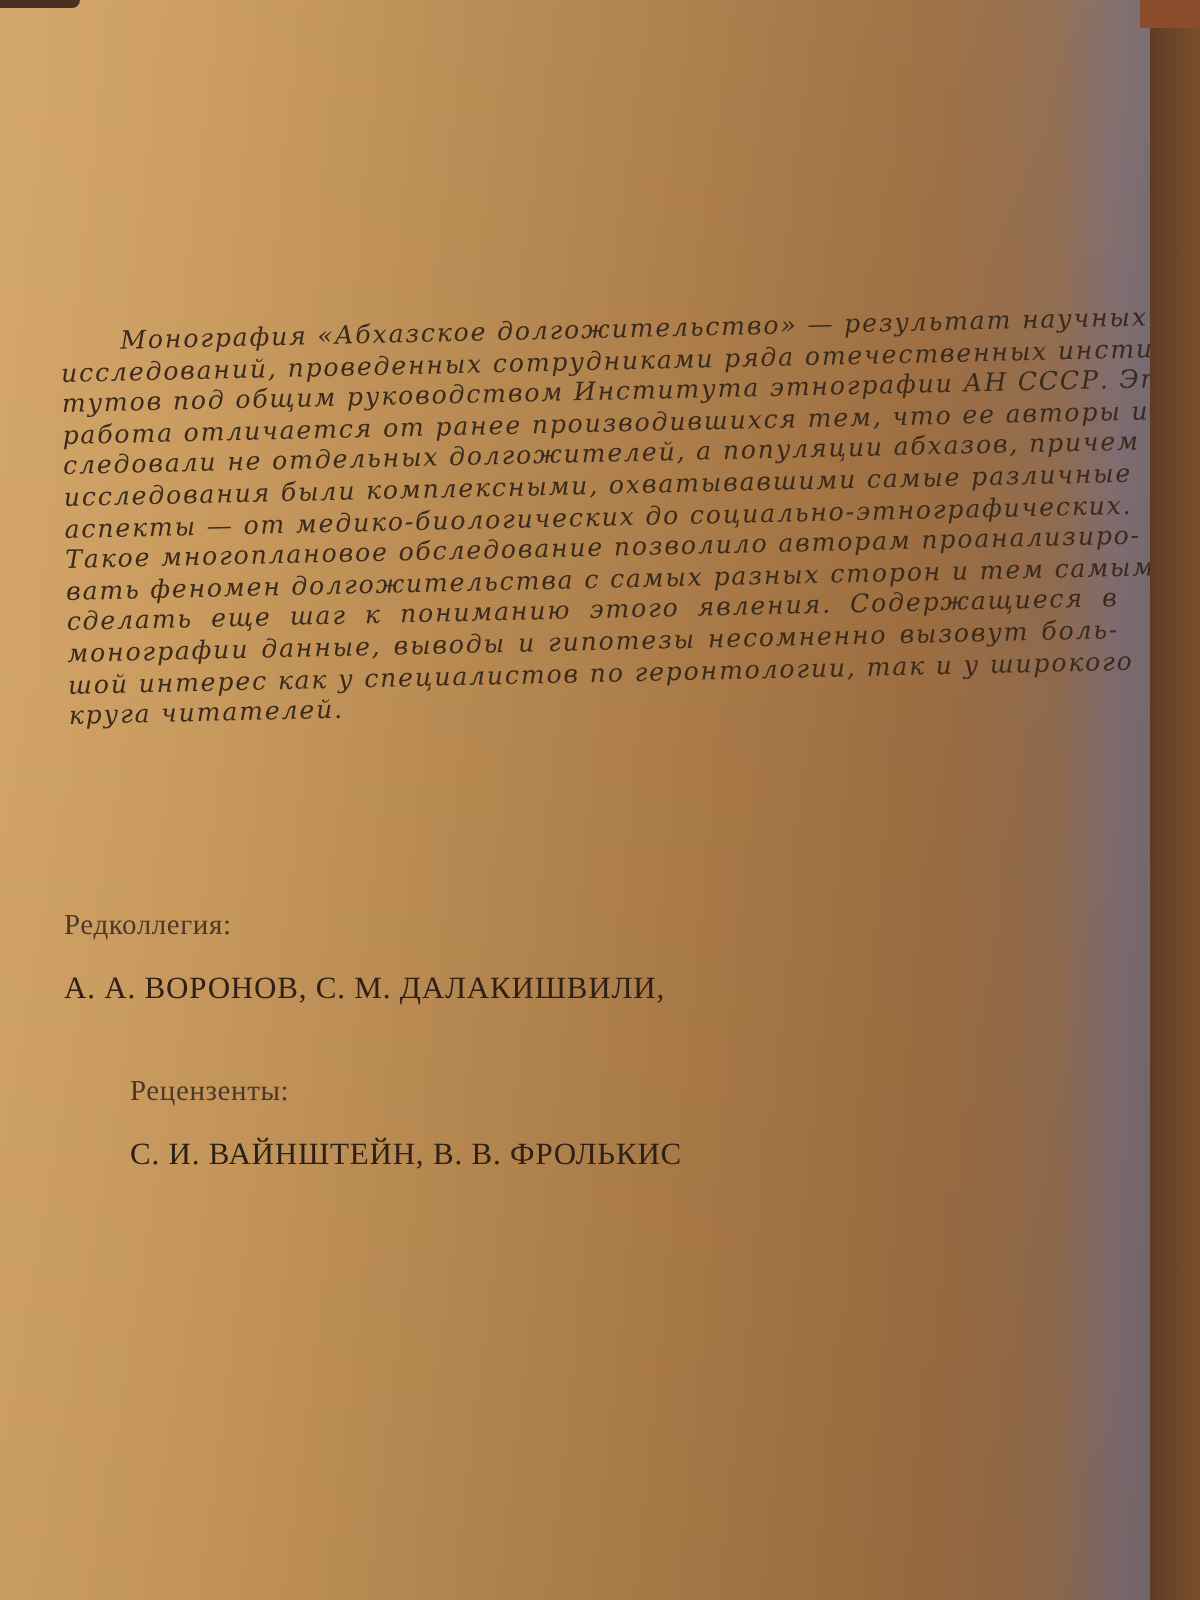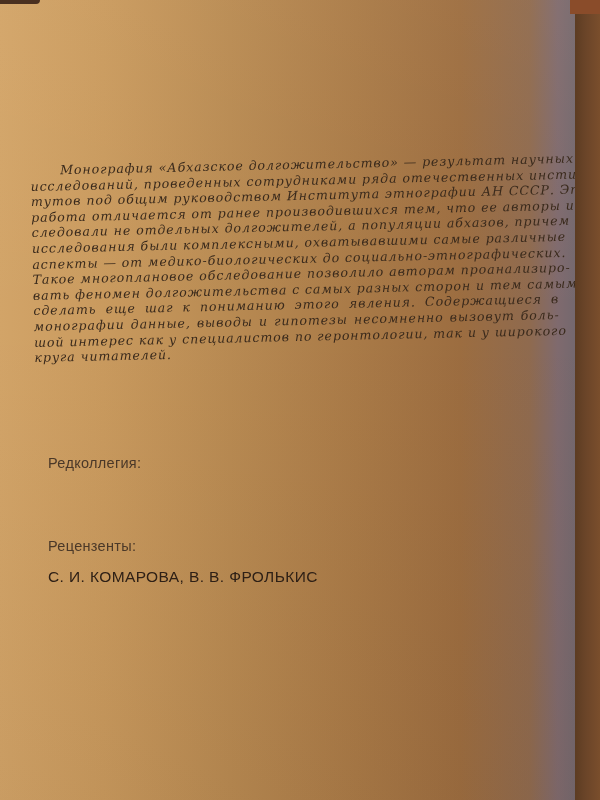--- a/index.html
+++ b/index.html
@@ -84,40 +84,40 @@
   }
   .abstract .line.first {
     padding-left: 30px;
   }
   .abstract .line.last {
     text-align-last: left;
   }
 
   .section {
     position: absolute;
-    left: 48px;
-    font-family: Liberation Sans, sans-serif;
+    left: 32px;
+    font-family: Liberation Serif, serif;
     color: #3a2a1c;
   }
   .section .label {
     display: block;
     font-size: 14.5px;
     letter-spacing: 0.3px;
     color: #4a3828;
     margin-bottom: 10px;
   }
   .section .names {
     display: block;
     font-size: 15.5px;
     line-height: 25px;
     letter-spacing: 0.4px;
     color: #2e2016;
   }
   .editors { top: 455px; }
-  .reviewers { top: 538px; }
+  .reviewers { top: 538px; margin-left: 33px; }
 </style>
 </head>
 <body>
 
 <div class="page">
   <div class="page-shade"></div>
   <div class="topleft-edge"></div>
 
   <div class="abstract">
     <span class="line first">Монография «Абхазское долгожительство» — результат научных</span>
@@ -130,22 +130,23 @@
     <span class="line">Такое многоплановое обследование позволило авторам проанализиро-</span>
     <span class="line">вать феномен долгожительства с самых разных сторон и тем самым</span>
     <span class="line">сделать еще шаг к пониманию этого явления. Содержащиеся в</span>
     <span class="line">монографии данные, выводы и гипотезы несомненно вызовут боль-</span>
     <span class="line">шой интерес как у специалистов по геронтологии, так и у широкого</span>
     <span class="line last">круга читателей.</span>
   </div>
 
   <div class="section editors">
     <span class="label">Редколлегия:</span>
+    <span class="names">А. А. ВОРОНОВ, С. М. ДАЛАКИШВИЛИ,</span>
   </div>
 
   <div class="section reviewers">
     <span class="label">Рецензенты:</span>
-    <span class="names">С. И. КОМАРОВА, В. В. ФРОЛЬКИС</span>
+    <span class="names">С. И. ВАЙНШТЕЙН, В. В. ФРОЛЬКИС</span>
   </div>
 </div>
 
 <div class="spine"></div>
 <div class="spine-top"></div>
 
 </body></html>

